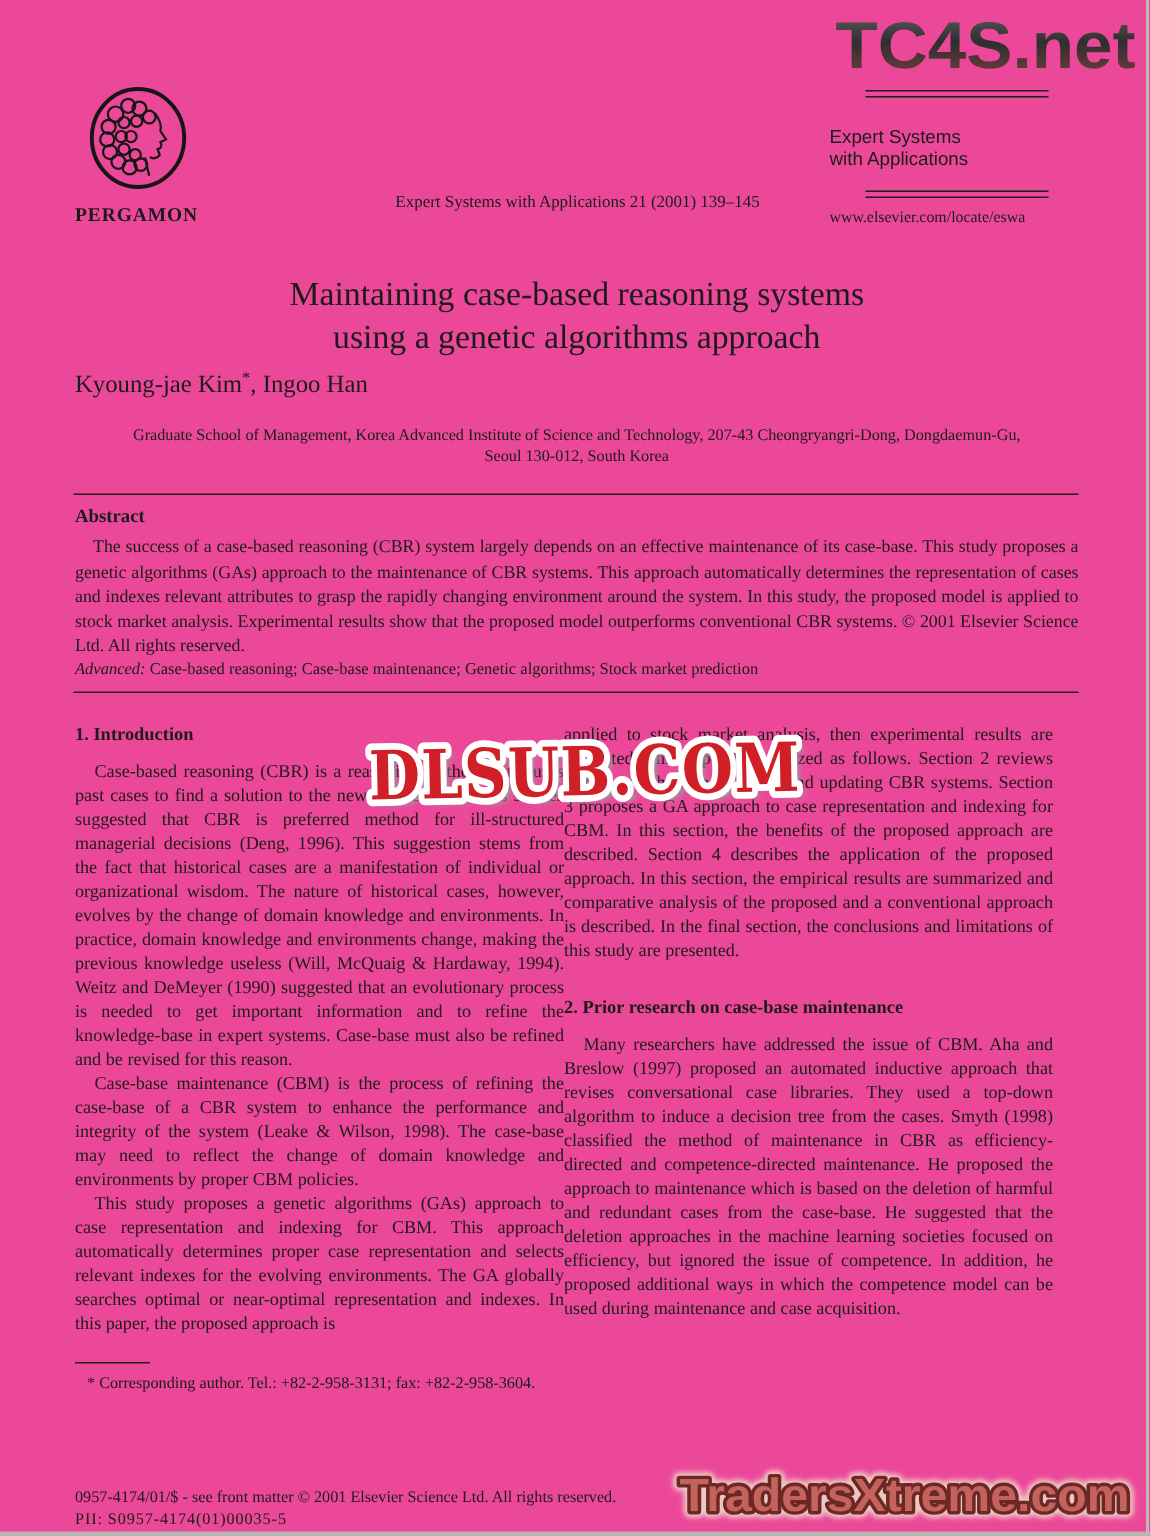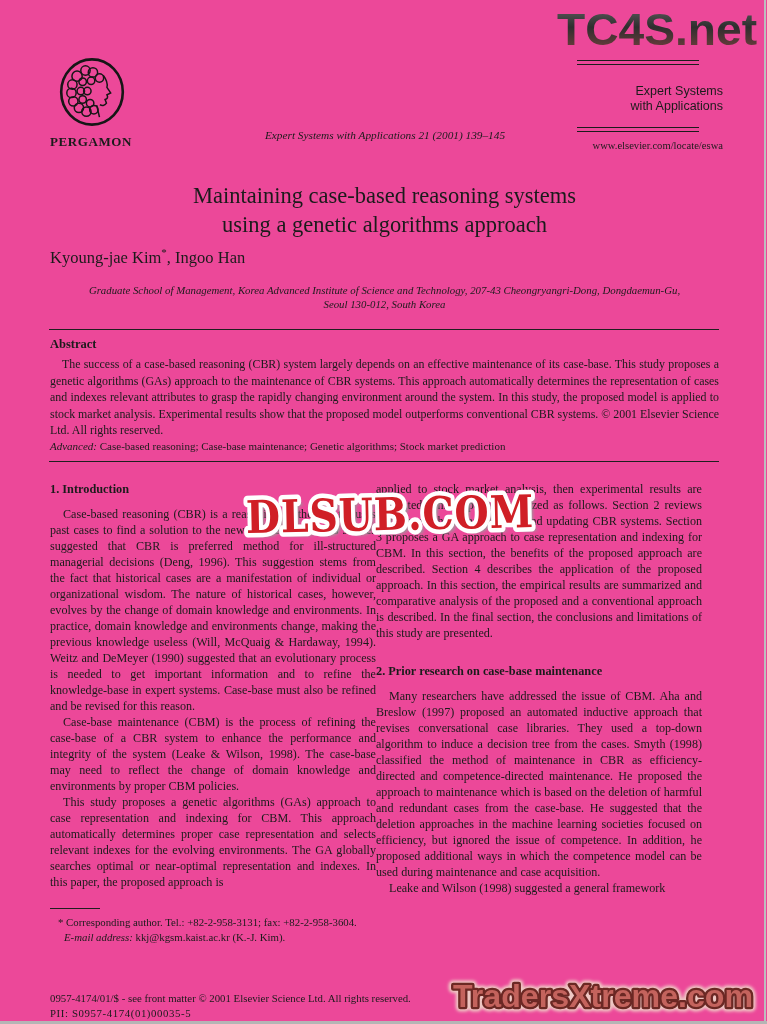--- a/index.html
+++ b/index.html
@@ -8,30 +8,30 @@
     font-family:"Liberation Serif",serif;color:#1b1b1b;overflow:hidden;
   }
   
   .wm{position:absolute;pointer-events:none;}
   #wm-tc4s{left:550px;top:2px;}
   #wm-dlsub{left:232px;top:478px;transform:rotate(-1.2deg);}
   #wm-traders{left:443px;top:974px;}
   
   .logo{position:absolute;left:50px;top:56px;width:100px;text-align:left;}
   .logo-label{font-weight:bold;font-size:13px;letter-spacing:.6px;margin-top:2px;}
-  .journal-citation{position:absolute;left:150px;top:129px;width:470px;text-align:center;font-size:11.3px;font-style:italic;}
-  .header-right{position:absolute;left:553px;top:60px;width:170px;text-align:right;font-family:"Liberation Sans",sans-serif;}
+  .journal-citation{position:absolute;left:150px;top:129px;width:470px;text-align:center;font-size:11.3px;}
+  .header-right{position:absolute;left:553px;top:60px;width:170px;text-align:left;font-family:"Liberation Sans",sans-serif;}
   .drule{border-top:1.5px solid #1b1b1b;border-bottom:1.5px solid #1b1b1b;height:3px;width:122px;margin:0 auto;}
   .jname{font-size:12.5px;line-height:15px;margin:19px 0 13px;}
   .website{font-family:"Liberation Serif",serif;font-size:10.6px;margin-top:8px;}
   
   .title{position:absolute;left:50px;top:181px;width:669px;text-align:center;font-size:22.5px;line-height:29px;}
   .authors{position:absolute;left:50px;top:246px;width:669px;font-size:16.5px;}
   .authors sup{font-size:11px;}
-  .affil{position:absolute;left:50px;top:283px;width:669px;text-align:center;font-style:italic;font-size:10.8px;line-height:14px;}
+  .affil{position:absolute;left:50px;top:283px;width:669px;text-align:center;font-size:10.8px;line-height:14px;}
   
   .hrule{position:absolute;left:49px;width:670px;border-top:1.4px solid #1f1f1f;}
   #rule-abs-top{top:329px;}
   #rule-abs-bottom{top:461px;}
   
   .abstract-h{position:absolute;left:50px;top:337px;font-size:12.5px;font-weight:bold;}
   .abstract-p{position:absolute;left:50px;top:356px;width:669px;font-size:11.9px;line-height:16.6px;text-align:justify;text-indent:12px;}
   .keywords{position:absolute;left:50px;top:440px;width:669px;font-size:11px;}
   .keywords .kwl{font-style:italic;}
   
@@ -128,39 +128,37 @@
     <div class="col">
       <h2>1. Introduction</h2>
       <p>Case-based reasoning (CBR) is a reasoning method that reuses past cases to find a solution to the new problem. Previous studies suggested that CBR is preferred method for ill-structured managerial decisions (Deng, 1996). This suggestion stems from the fact that historical cases are a manifestation of individual or organizational wisdom. The nature of historical cases, however, evolves by the change of domain knowledge and environments. In practice, domain knowledge and environments change, making the previous knowledge useless (Will, McQuaig &amp; Hardaway, 1994). Weitz and DeMeyer (1990) suggested that an evolutionary process is needed to get important information and to refine the knowledge-base in expert systems. Case-base must also be refined and be revised for this reason.</p>
       <p>Case-base maintenance (CBM) is the process of refining the case-base of a CBR system to enhance the performance and integrity of the system (Leake &amp; Wilson, 1998). The case-base may need to reflect the change of domain knowl­edge and environments by proper CBM policies.</p>
       <p>This study proposes a genetic algorithms (GAs) approach to case representation and indexing for CBM. This approach automatically determines proper case representation and selects relevant indexes for the evolving environments. The GA globally searches optimal or near-optimal represen­tation and indexes. In this paper, the proposed approach is</p>
     </div>
     <div class="col">
       <p class="noindent">applied to stock market analysis, then experimental results are presented. This paper is organized as follows. Section 2 reviews prior research on maintaining and updating CBR systems. Section 3 proposes a GA approach to case repre­sentation and indexing for CBM. In this section, the benefits of the proposed approach are described. Section 4 describes the application of the proposed approach. In this section, the empirical results are summarized and comparative analysis of the proposed and a conventional approach is described. In the final section, the conclusions and limitations of this study are presented.</p>
       <h2 class="second">2. Prior research on case-base maintenance</h2>
       <p>Many researchers have addressed the issue of CBM. Aha and Breslow (1997) proposed an automated inductive approach that revises conversational case libraries. They used a top-down algorithm to induce a decision tree from the cases. Smyth (1998) classified the method of mainte­nance in CBR as efficiency-directed and competence-direc­ted maintenance. He proposed the approach to maintenance which is based on the deletion of harmful and redundant cases from the case-base. He suggested that the deletion approaches in the machine learning societies focused on efficiency, but ignored the issue of competence. In addition, he proposed additional ways in which the competence model can be used during maintenance and case acquisition.</p>
-      <p>Leake and Wilson (1998) suggested a general framework</p>
     </div>
   </div>
 
   <svg id="wm-dlsub" class="wm" width="318" height="78">
     <defs>
       <filter id="dlsub-blur" x="-20%" y="-20%" width="140%" height="140%">
         <feGaussianBlur stdDeviation="1.6"></feGaussianBlur>
       </filter>
     </defs>
     <text x="163" y="56" text-anchor="middle" font-family="DejaVu Serif, serif" font-size="45" font-weight="bold" letter-spacing="1" textLength="288" lengthAdjust="spacingAndGlyphs" filter="url(#dlsub-blur)" fill="#9a9a9a">DLSUB.COM</text>
     <text x="158" y="52" text-anchor="middle" font-family="DejaVu Serif, serif" font-size="45" font-weight="bold" letter-spacing="1" textLength="288" lengthAdjust="spacingAndGlyphs" fill="#ffffff" stroke="#ffffff" stroke-width="9" stroke-linejoin="round">DLSUB.COM</text>
     <text x="158" y="52" text-anchor="middle" font-family="DejaVu Serif, serif" font-size="45" font-weight="bold" letter-spacing="1" textLength="288" lengthAdjust="spacingAndGlyphs" stroke-width="1.4" fill="#d01f26">DLSUB.COM</text>
   </svg>
 
   <div class="footnote">
     <div class="fn-rule"></div>
     <div class="fn-line"><span>*</span><span> Corresponding author. Tel.: +82-2-958-3131; fax: +82-2-958-3604.</span></div>
-    <div class="fn-email"><span class="eml">E-mail address:</span><span> kkj@kgsm.kaist.ac.kr (K.-J. Kim).</span></div>
   </div>
 
   <div class="imprint">
     <div>0957-4174/01/$ - see front matter © 2001 Elsevier Science Ltd. All rights reserved.</div>
     <div class="pii">PII: S0957-4174(01)00035-5</div>
   </div>
 
   <svg id="wm-traders" class="wm" width="326" height="48">
     <defs>
       <filter id="traders-blur" x="-20%" y="-20%" width="140%" height="140%">

